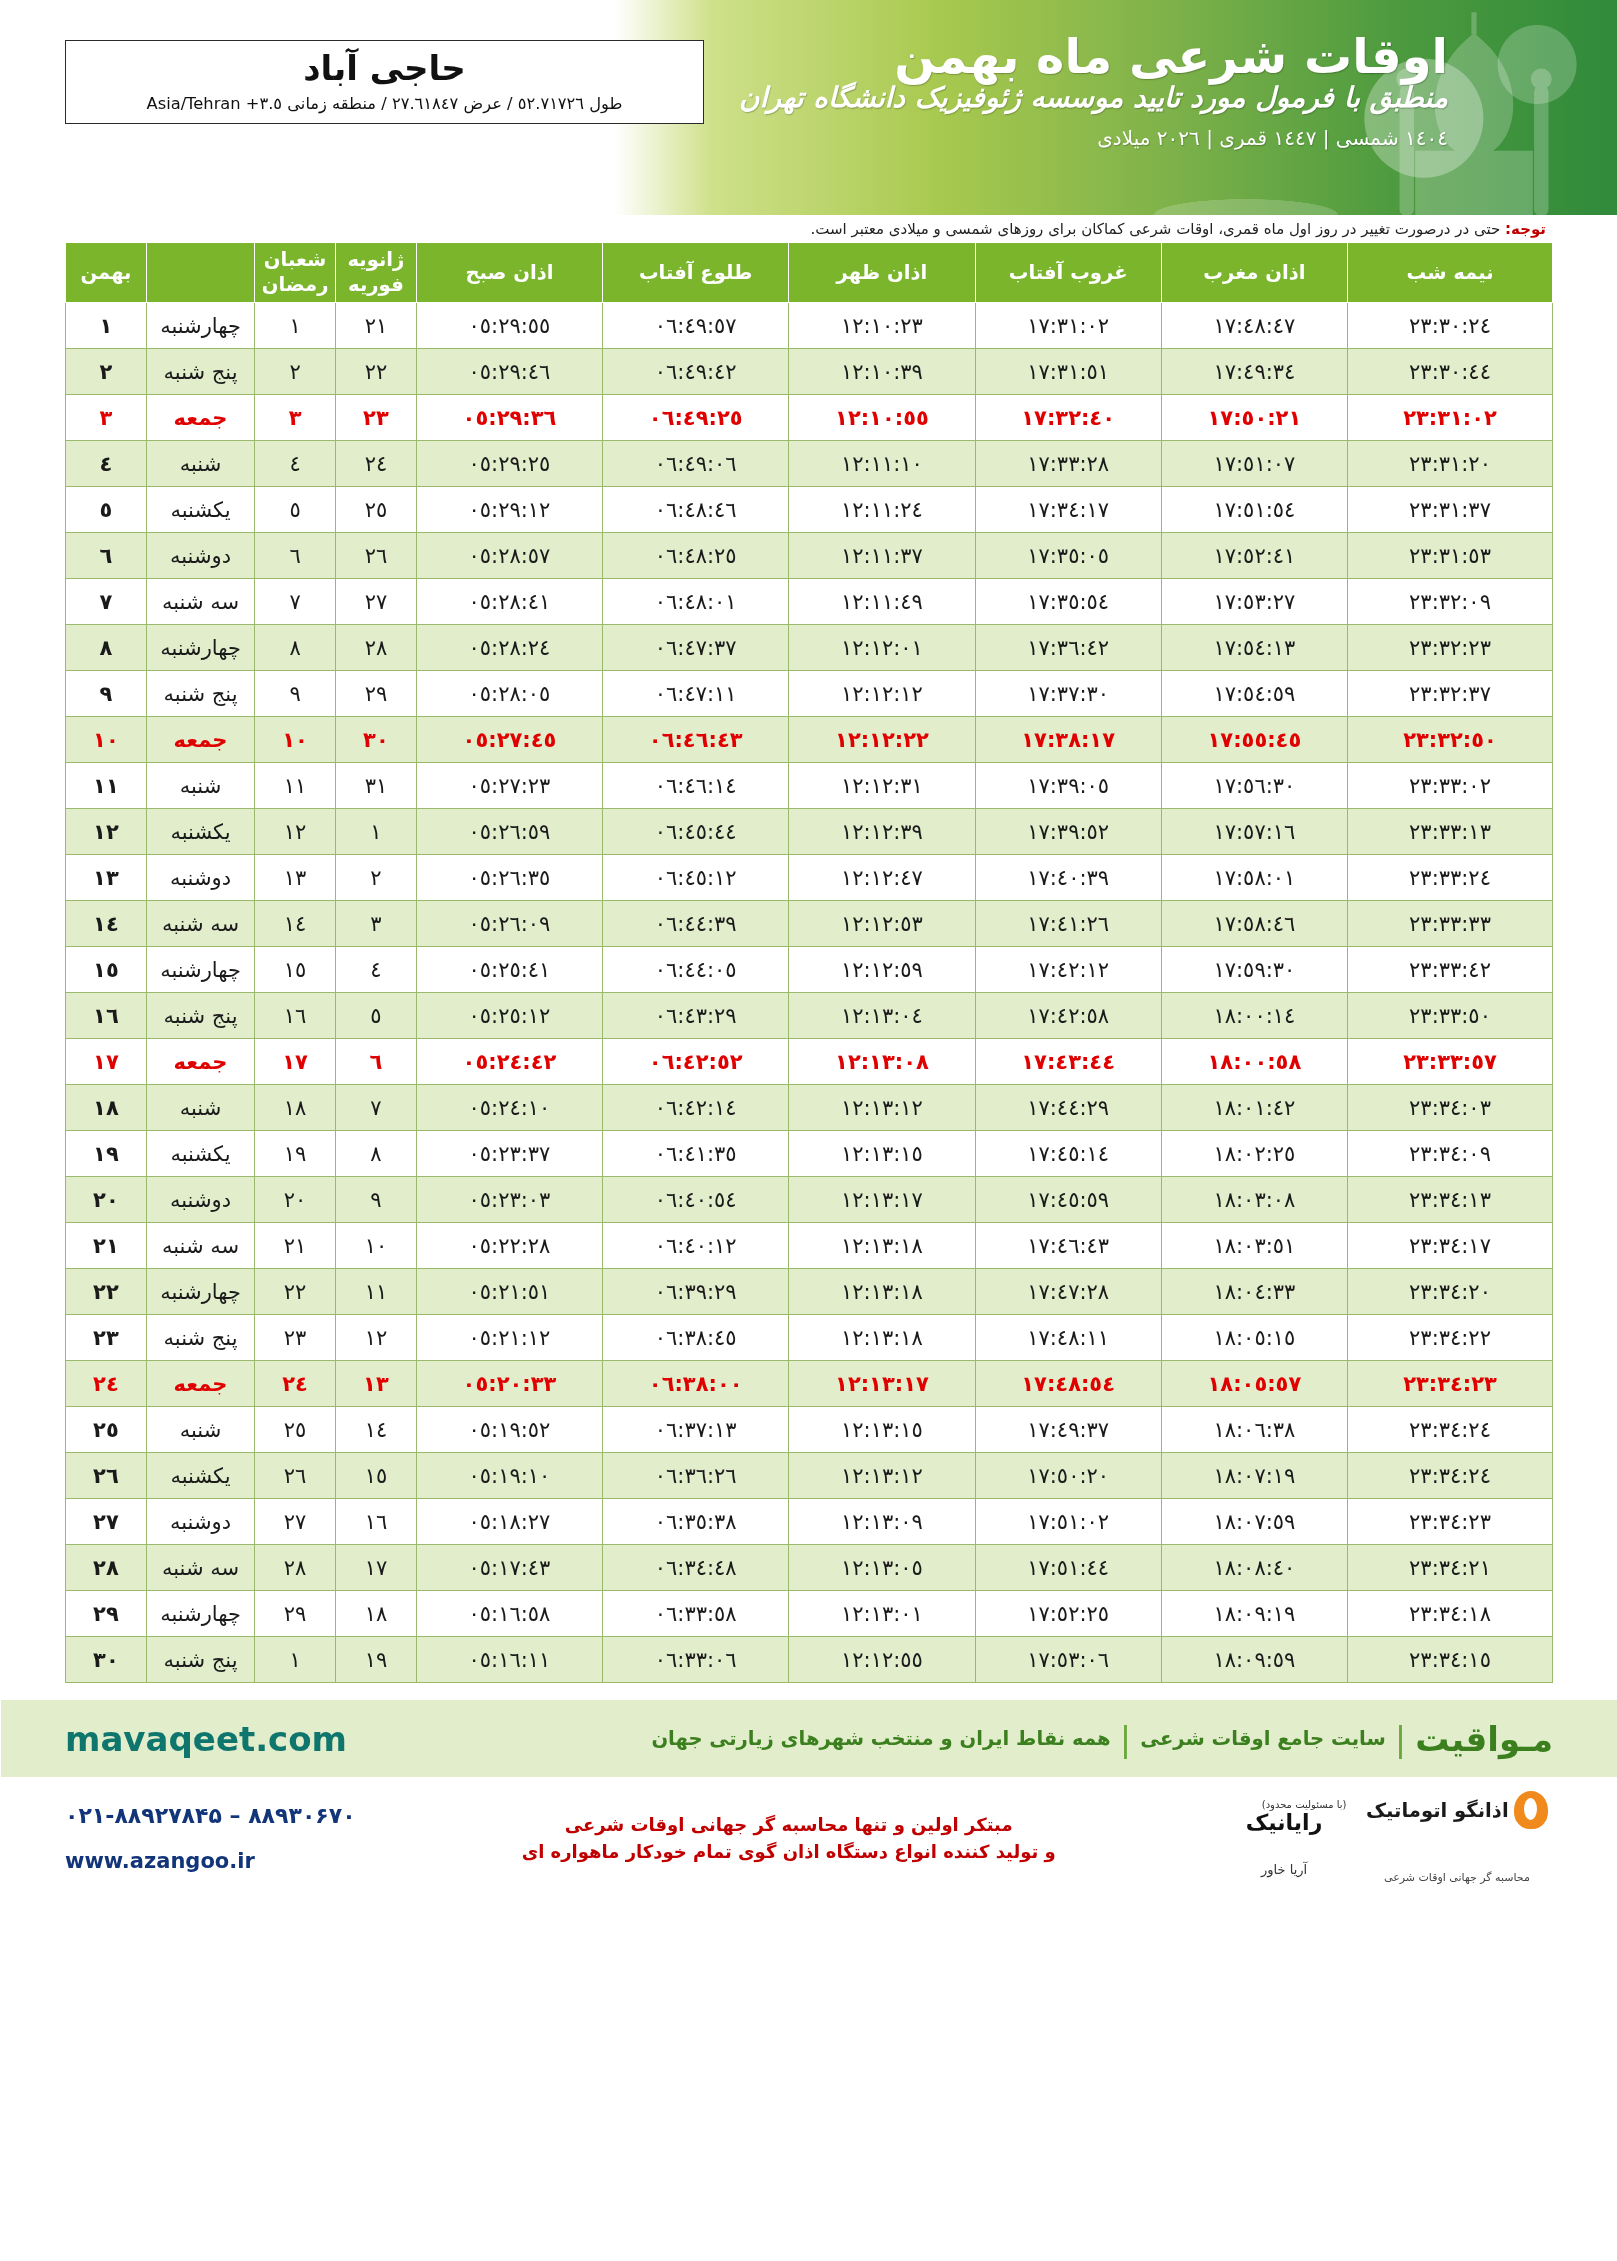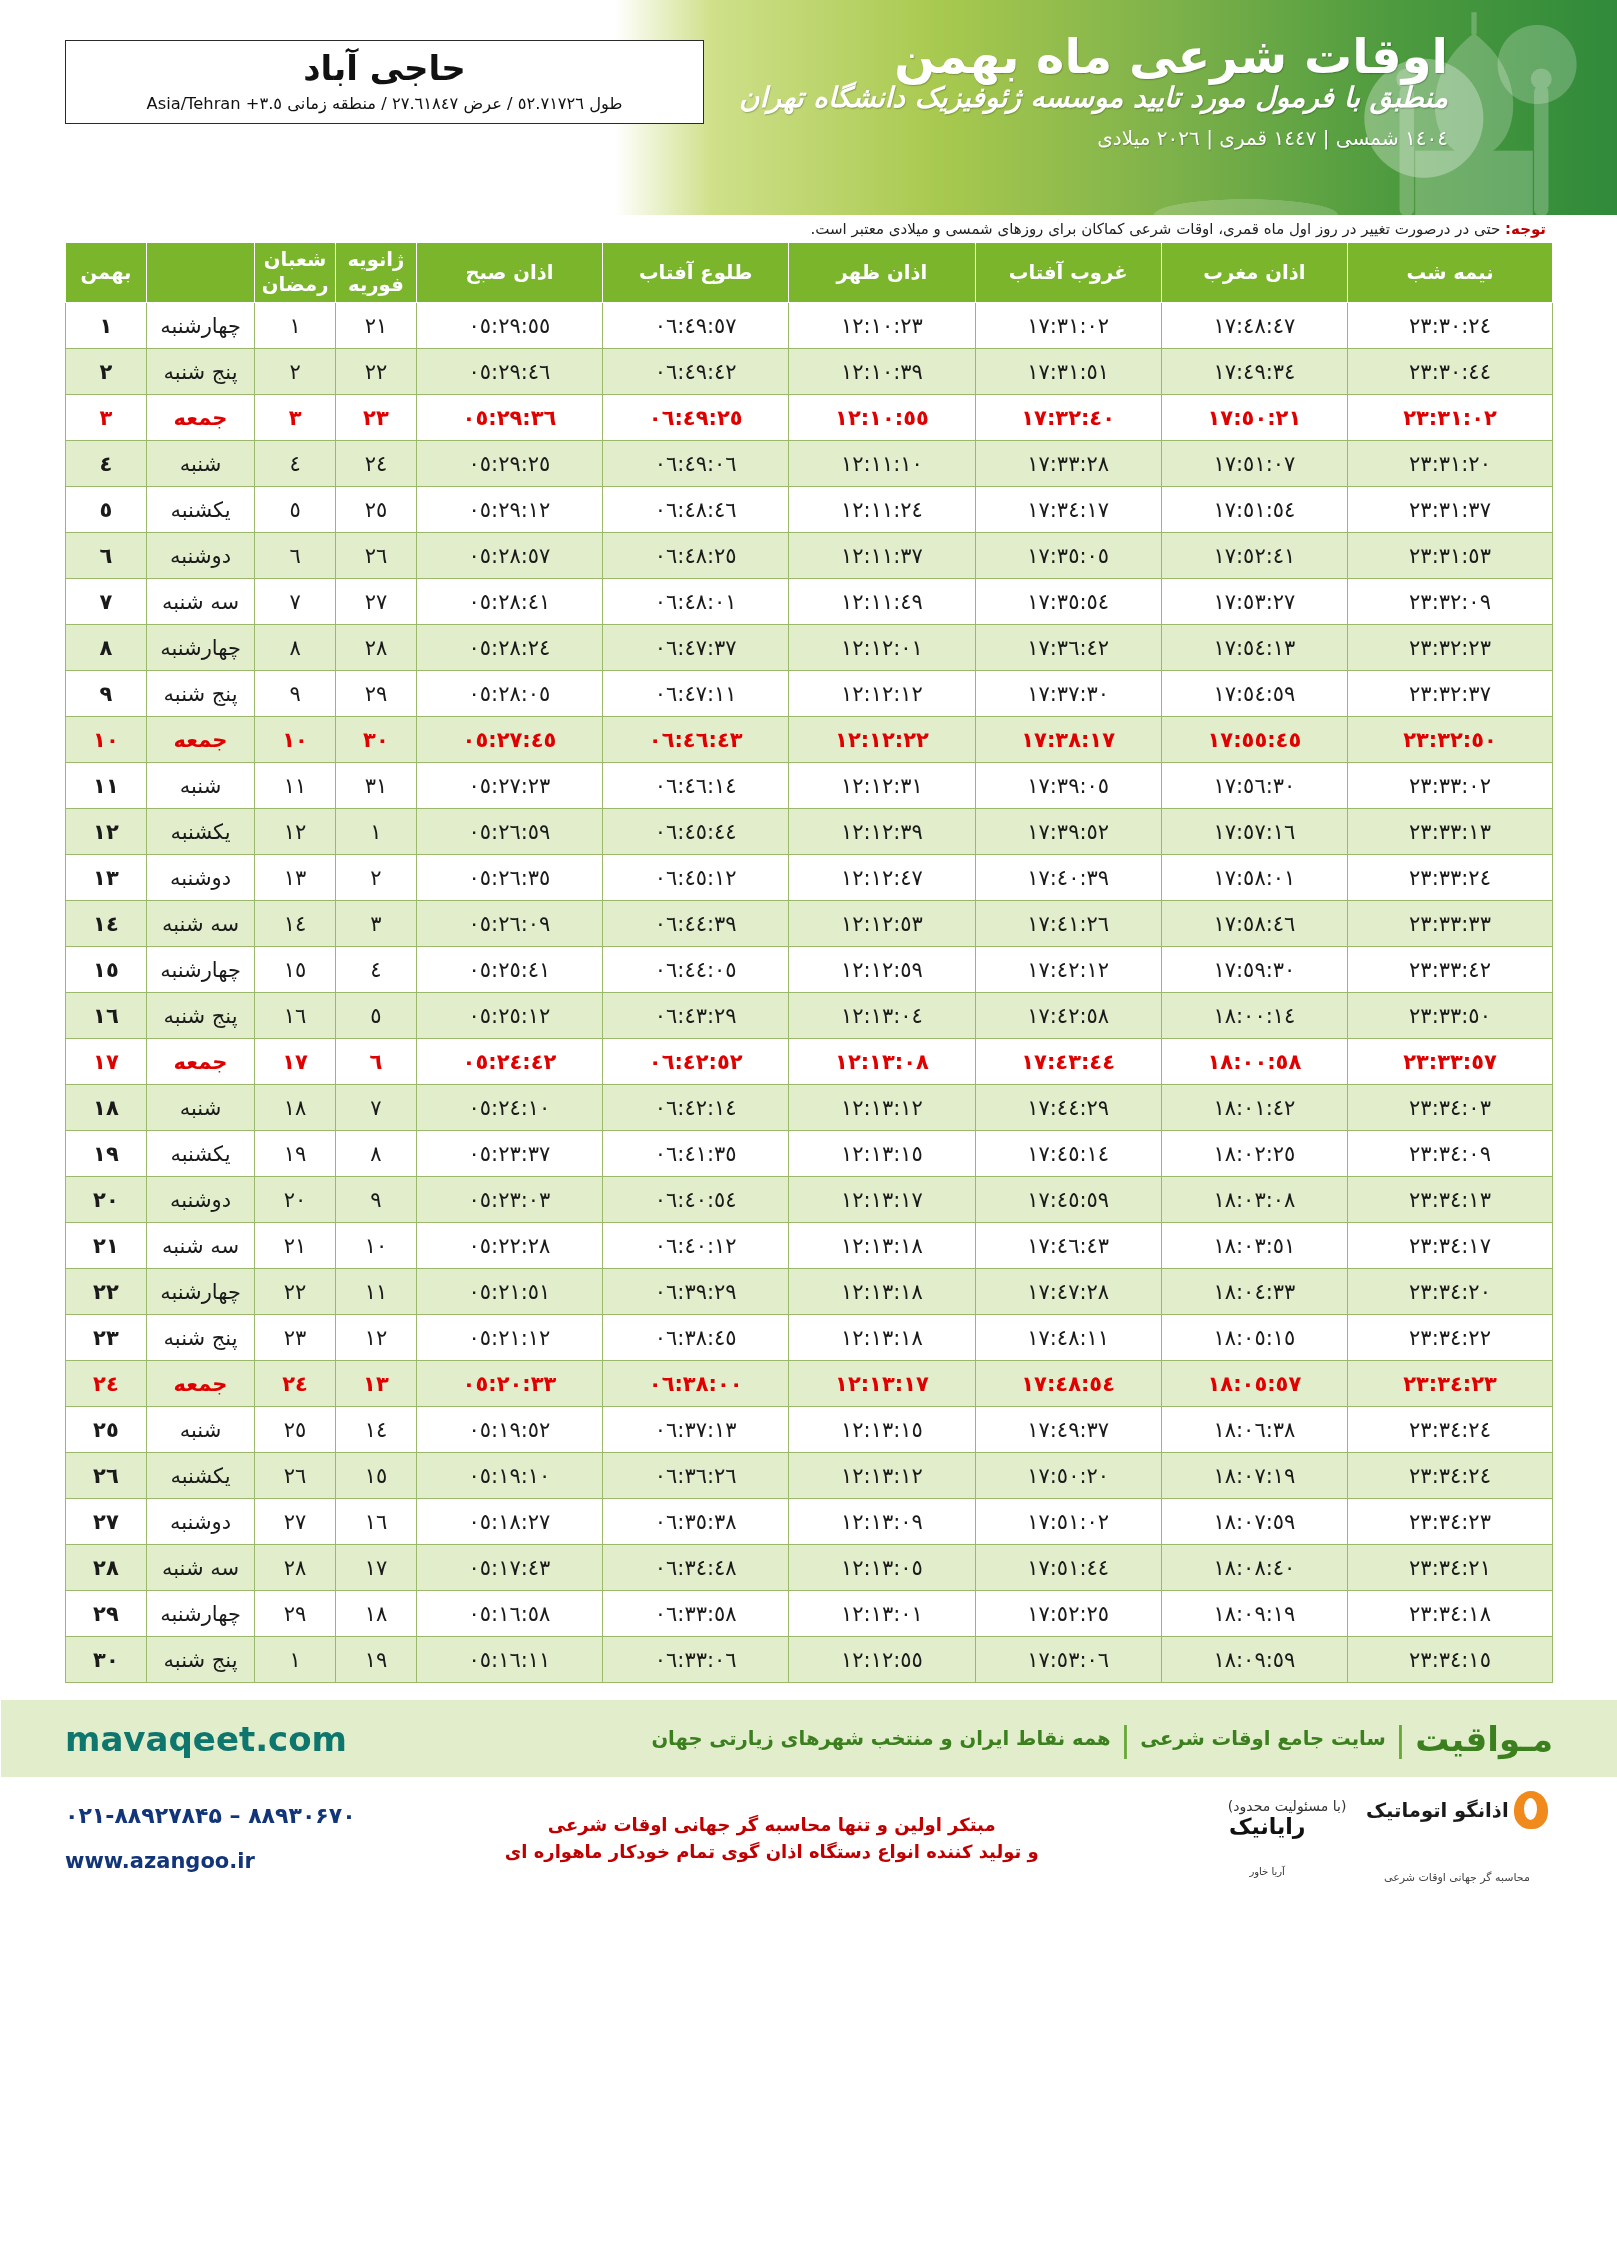--- a/index.html
+++ b/index.html
@@ -171,22 +171,22 @@
     position:relative;
   }
   .logo-flame::after{
     content:""; position:absolute; left:10.4px; top:6.5px; width:13px;height:22px;
     background:#ffffff; border-radius:50%;
   }
   .logo-az-text { font-size:19.6px; font-weight:bold; color:#1a1a1a; }
   .logo-az-sub { font-size:11px; color:#444; }
   .logo-rayaneek { text-align:center; }
   .logo-ray-title { font-size:22px; font-weight:bold; color:#111; }
-  .logo-ray-sub { font-size:10px; color:#333;margin-top:27px; }
-  .logo-ray-top { font-size:14px; color:#333;margin-left:40px; }
+  .logo-ray-sub { font-size:13px; color:#333;margin-top:27px; }
+  .logo-ray-top { font-size:10px; color:#333;margin-left:40px; }
 </style>
 </head>
 <body>
 
 <div class="header">
   <div class="header-deco"></div>
 
   <svg class="mosque" viewBox="0 0 300 320">
     <g fill="#ffffff" opacity="0.5">
       <path d="M150 40 c40 30 60 70 60 110 0 50 -30 80 -60 80 s-60 -30 -60 -80 c0 -40 20 -80 60 -110z"></path>

